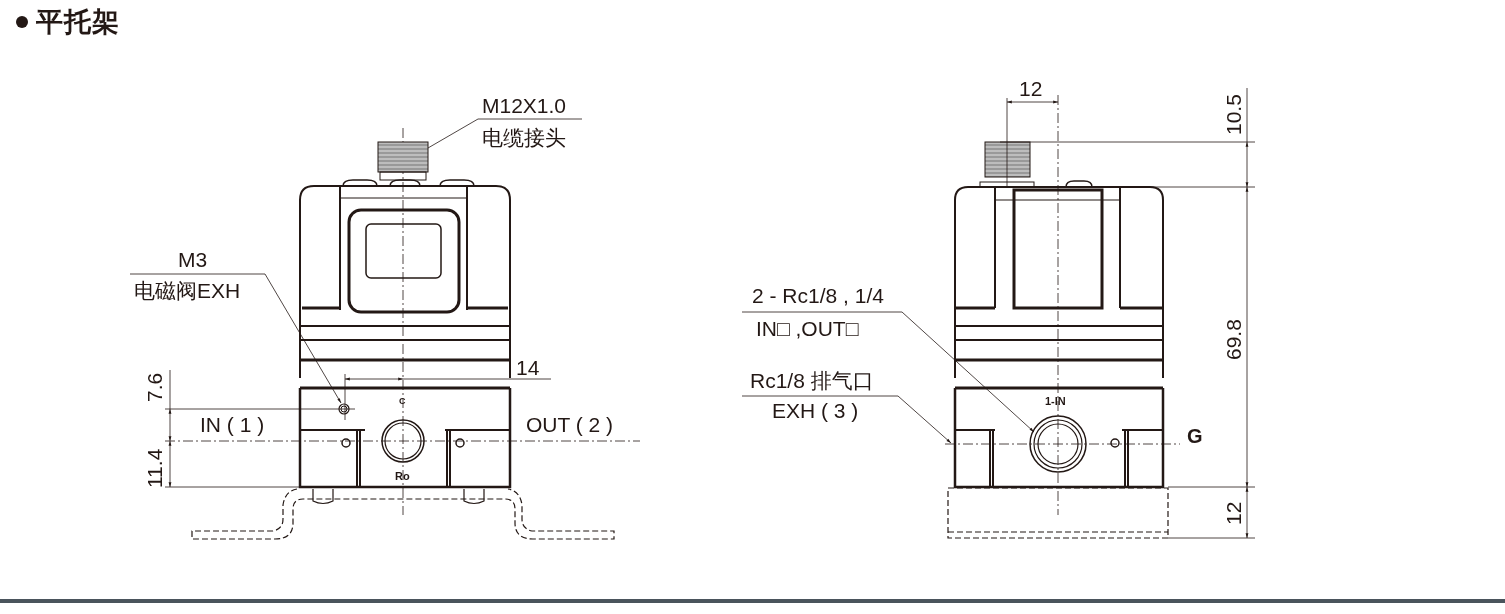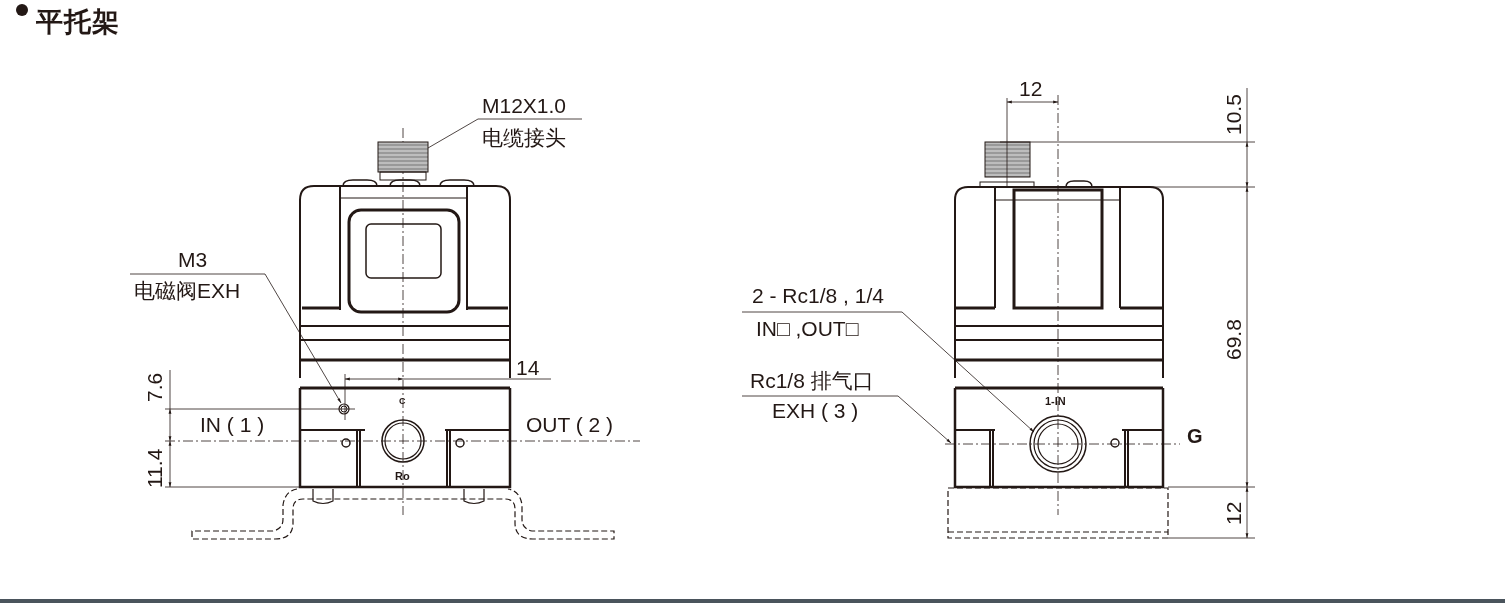--- a/index.html
+++ b/index.html
@@ -1,19 +1,19 @@
 <!DOCTYPE html>
 <html><head>
 <meta charset="utf-8">
 <style>
   html, body { margin: 0; padding: 0; background: #ffffff; }
   body { width: 1505px; height: 614px; position: relative; overflow: hidden;
          font-family: "Liberation Sans", "DejaVu Sans", sans-serif; color: #231815; }
   .title { position: absolute; left: 16px; top: 4px; font-size: 27px; font-weight: bold;
-           font-family: "DejaVu Sans", sans-serif; letter-spacing: 1px; display: flex; }
+           font-family: "DejaVu Sans", sans-serif; letter-spacing: 1px; display: flex; align-items: center; }
   .title .dot { width: 12px; height: 12px; border-radius: 50%; background: #231815; margin-right: 8px; display: inline-block; }
   svg.drawing { position: absolute; left: 0; top: 0; }
   svg text { font-family: "Liberation Sans", "DejaVu Sans", sans-serif; fill: #231815; }
   .footer-bar { position: absolute; left: 0; top: 599px; width: 1505px; height: 4px; }
 </style>
 </head>
 <body>
 
 <div class="title">
   <span class="dot"></span>

